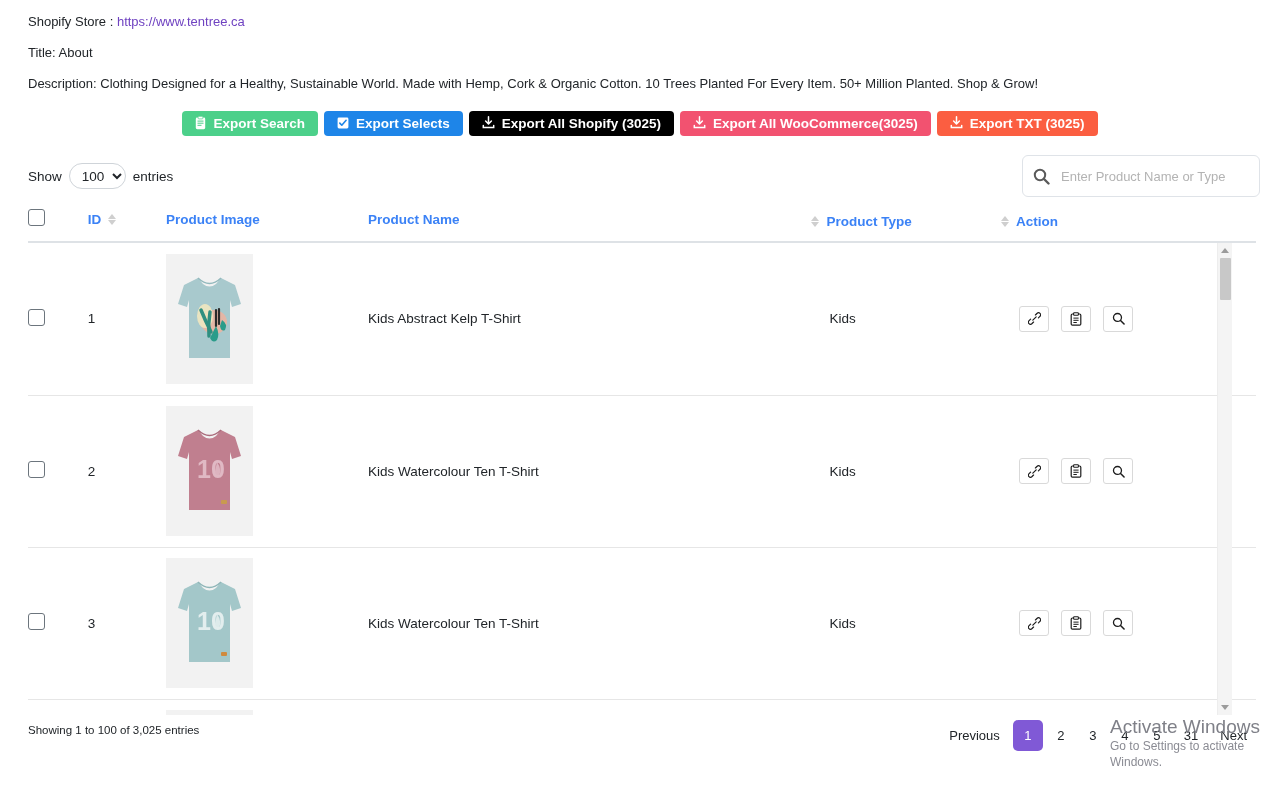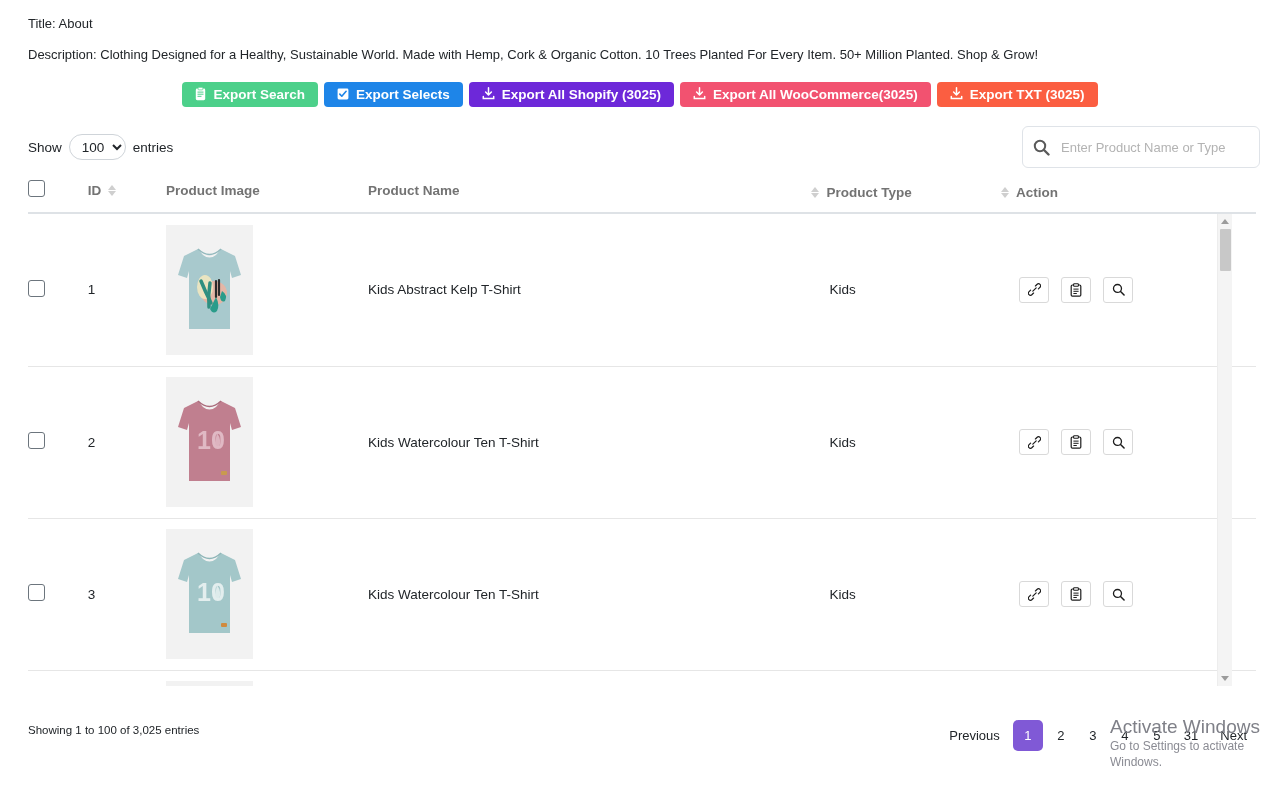--- a/index.html
+++ b/index.html
@@ -45,21 +45,21 @@
     display: flex;
     align-items: center;
     gap: 7px;
     cursor: pointer;
     white-space: nowrap;
     line-height: 1;
   }
   .btn .bico { font-size: 13px; display: inline-block; }
   .btn-green  { background: #4cd08a; }
   .btn-blue   { background: #1e85e8; }
-  .btn-purple { background: #6d28d9; }
+  .btn-purple { background: #000000; }
   .btn-pink   { background: #f25270; }
   .btn-orange { background: #fb5e41; }
 
   
   .table-controls {
     margin-top: 19px;
     padding: 0 20px 0 28px;
     display: flex;
     align-items: center;
     justify-content: space-between;
@@ -99,21 +99,21 @@
   }
   .search-input::placeholder { color: #b3b3b3; }
 
   
   .table-zone { margin-top: 12px; padding: 0 24px 0 28px; position: relative;}
   table.grid { width: 100%; border-collapse: collapse; table-layout: fixed; }
   table.grid thead th {
     text-align: left;
     font-size: 13.5px;
     font-weight: bold;
-    color: #737373;
+    color: #3b82f6;
     padding: 0 0 12px 0;
     vertical-align: middle;
     border-bottom: 2px solid #dee2e6;
   }
   .col-chk  { width: 58px; }
   .col-id   { width: 76px; }
   .col-img  { width: 196px; }
   .col-name { width: 448px; }
   .col-type { width: 184px; }
   .col-act  { width: 230px; }
@@ -252,20 +252,24 @@
   }
   .watermark .w1 { font-size: 19px; line-height: 22px; color: #7f8088; }
   .watermark .w2 { font-size: 12px; line-height: 16px; color: #8a8b93; }
 </style>
 </head>
 <body>
 
 <div class="page">
 
   <div class="info">
+    <p class="row-store">
+      <span>Shopify Store :</span>
+      <a class="store-link" href="#">https://www.tentree.ca</a>
+    </p>
     <p class="row-title">Title: About</p>
     <p class="row-desc">Description: Clothing Designed for a Healthy, Sustainable World. Made with Hemp, Cork &amp; Organic Cotton. 10 Trees Planted For Every Item. 50+ Million Planted. Shop &amp; Grow!</p>
   </div>
 
   <div class="export-bar">
 
     <button class="btn btn-green">
       <span class="bico">
         <svg width="11" height="14" viewBox="0 0 11 14">
             <rect x="0.8" y="1.6" width="9.4" height="11.6" rx="1.4" fill="#fff"></rect>

